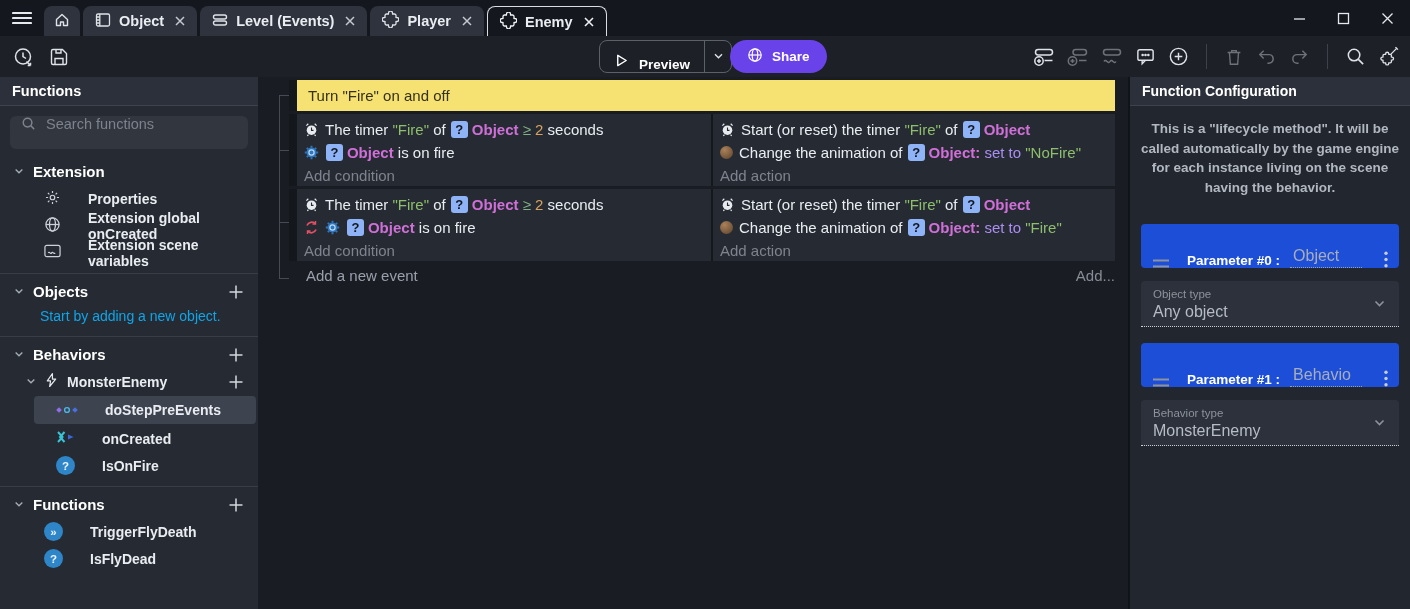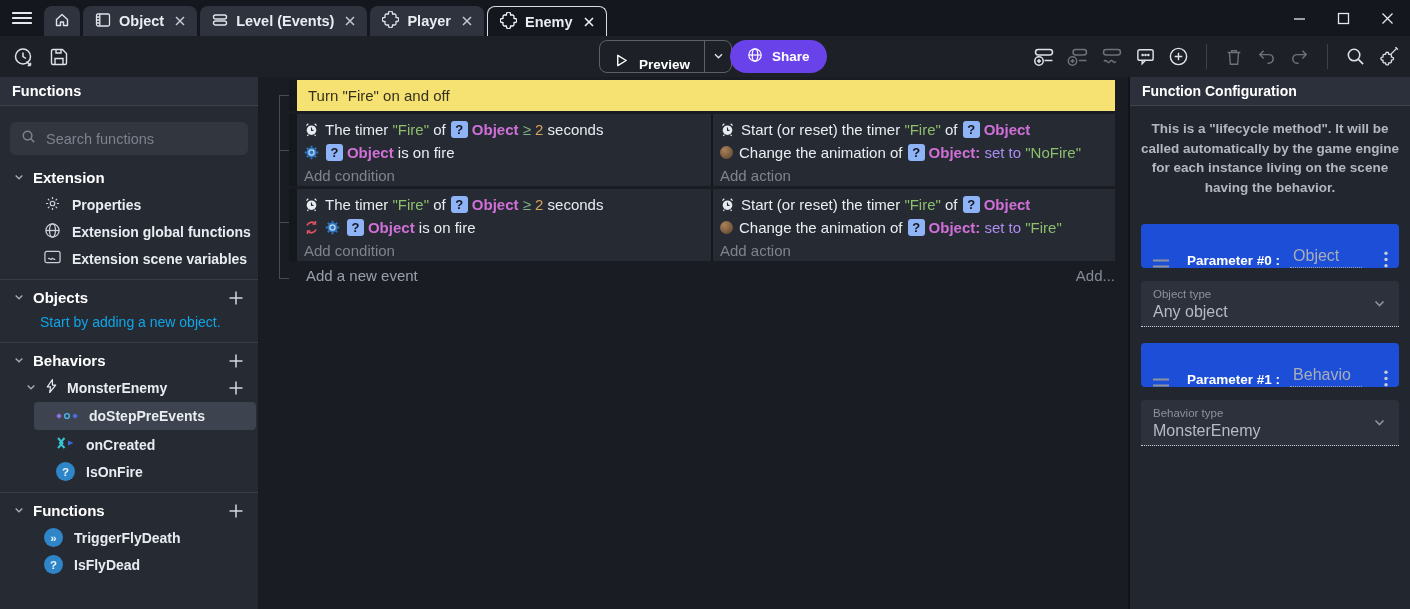--- a/index.html
+++ b/index.html
@@ -26,28 +26,28 @@
 .preview-chev{width:27px;display:flex;align-items:center;justify-content:center;border-left:1px solid #5b6069;cursor:pointer;color:#dfe3e9}
 .sharebtn{position:absolute;left:730px;top:4px;height:33px;padding:0 17px;display:flex;align-items:center;gap:9px;background:#6a42e9;border-radius:17px;color:#fff;font-weight:700;font-size:13.5px;cursor:pointer}
 .righticons{position:absolute;right:9px;top:0;height:41px;display:flex;align-items:center;gap:12px}
 .tbtn{display:flex;cursor:pointer}
 .sep{width:1px;height:25px;background:#3c414a;margin:0 5px}
 .dim{opacity:.42}
 
 
 .sidebar{position:absolute;left:0;top:77px;width:258px;bottom:0;background:#262b33}
 .panel-hdr{height:29px;background:#2b303a;border-bottom:1px solid #3d424b;display:flex;align-items:center;padding:0 12px;color:#fff;font-weight:700;font-size:14.5px}
-.search{margin:16px 10px 9px;height:33px;background:#31363f;border-radius:6px;display:flex;align-items:center;padding:0 11px;gap:10px}
+.search{margin:10px 10px 9px;height:33px;background:#31363f;border-radius:6px;display:flex;align-items:flex-start;padding:0 11px;gap:10px}
 .search input{background:none;border:none;outline:none;color:#e9ecf1;font-size:14.5px;width:100%;font-family:inherit}
 .search input::placeholder{color:#7d828c}
 .sec-hdr{display:flex;align-items:center;height:27px;padding:0 14px;gap:9px;margin-top:3px}
 .sec-hdr .lbl{color:#fff;font-weight:700;font-size:15px}
 .sec-hdr .plus{margin-left:auto;cursor:pointer;display:flex}
 .chevbtn{display:flex;cursor:pointer}
-.side-item{height:27px;display:flex;align-items:center;gap:11px;padding-left:44px;color:#e9ecf1;font-weight:600;font-size:14px;cursor:pointer}
+.side-item{height:27px;display:flex;align-items:center;gap:27px;padding-left:44px;color:#e9ecf1;font-weight:600;font-size:14px;cursor:pointer}
 .side-item.sub{padding-left:56px}
 .side-item.selected{background:#3d434f;border-radius:4px;margin:1px 2px;padding-left:22px;height:28px;margin-left:34px}
 .divider{border-top:1px solid #383d46;margin:7px 0 4px}
 .empty-txt{padding:3px 0 5px 40px;color:#0ea5e9;font-size:14px}
 .beh-row{display:flex;align-items:center;gap:9px;height:27px;padding:0 14px 0 26px;color:#e9ecf1;font-weight:600;font-size:14px;cursor:pointer}
 .beh-row .plus{margin-left:auto;display:flex;cursor:pointer}
 .fn-ic{width:19px;height:19px;border-radius:50%;background:#2e86c8;color:#eaf3fb;font-weight:700;font-size:11.5px;display:inline-flex;align-items:center;justify-content:center;flex:none}
 
 
 .sheet{position:absolute;left:258px;top:77px;width:870px;bottom:0;background:#191d23}
@@ -311,21 +311,21 @@
             <path d="M12 2.8v3M12 18.2v3M2.8 12h3M18.2 12h3M5.5 5.5l2.1 2.1M16.4 16.4l2.1 2.1M18.5 5.5l-2.1 2.1M7.6 16.4l-2.1 2.1"></path>
           </svg></span>
       <span>Properties</span>
     </div>
     <div class="side-item">
       <span><svg width="17" height="17" viewBox="0 0 16 16" fill="none" stroke="#ccd1d9" stroke-width="1.2">
             <circle cx="8" cy="8" r="6.2"></circle>
             <ellipse cx="8" cy="8" rx="2.8" ry="6.2"></ellipse>
             <path d="M1.8 8h12.4"></path>
           </svg></span>
-      <span>Extension global functions</span>
+      <span>Extension global onCreated</span>
     </div>
     <div class="side-item">
       <span><svg width="17" height="14" viewBox="0 0 18 14" fill="none" stroke="#ccd1d9" stroke-width="1.3">
             <rect x="1" y="1" width="16" height="12" rx="2"></rect>
             <path d="M4.5 9c1.2-2.2 2.4 2.2 3.6 0s2.4 2.2 3.6 0"></path>
           </svg></span>
       <span>Extension scene variables</span>
     </div>
 
     <div class="divider"></div>

